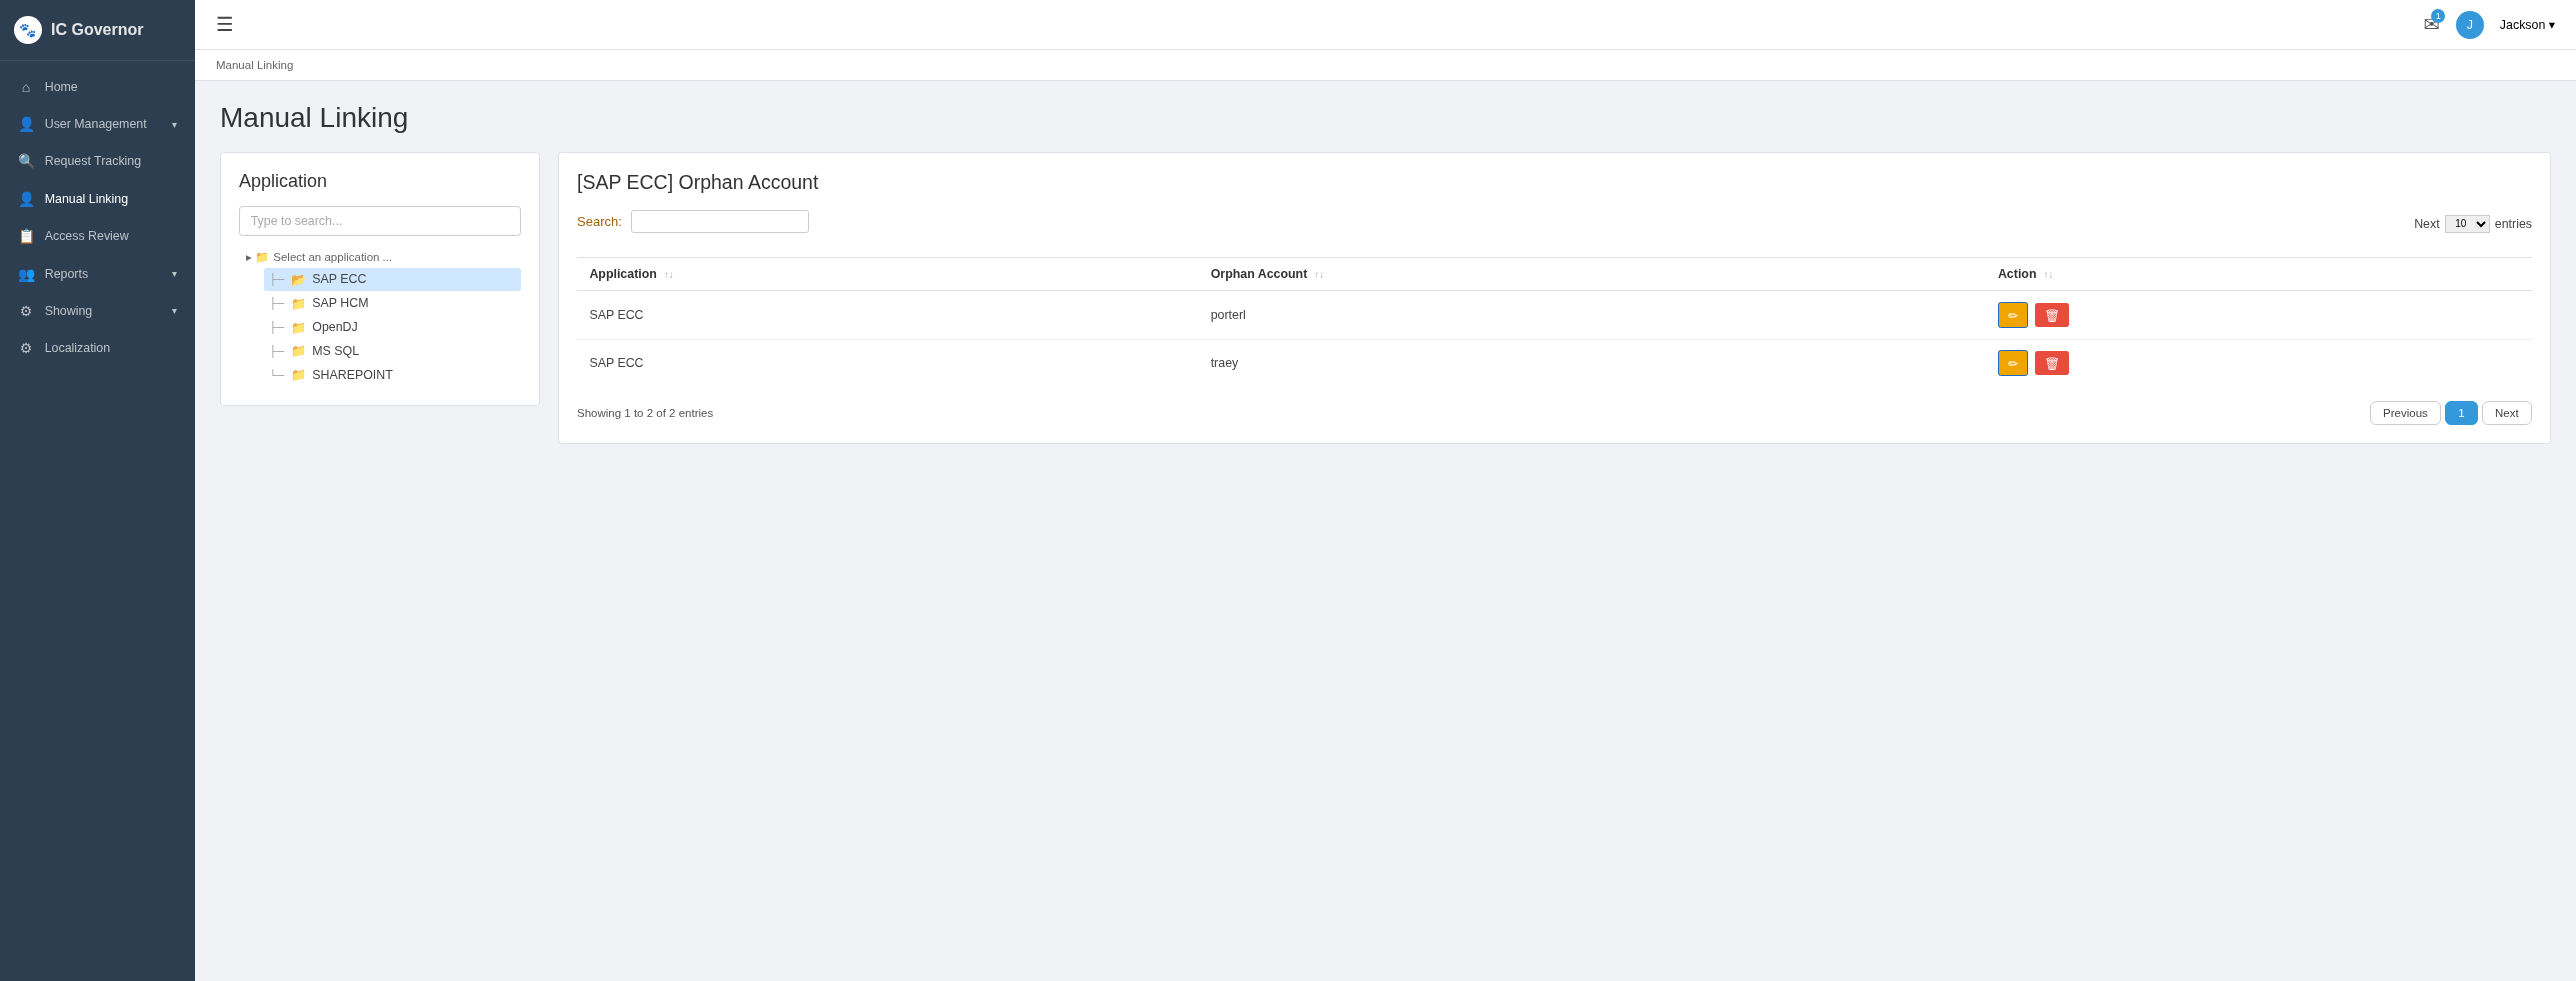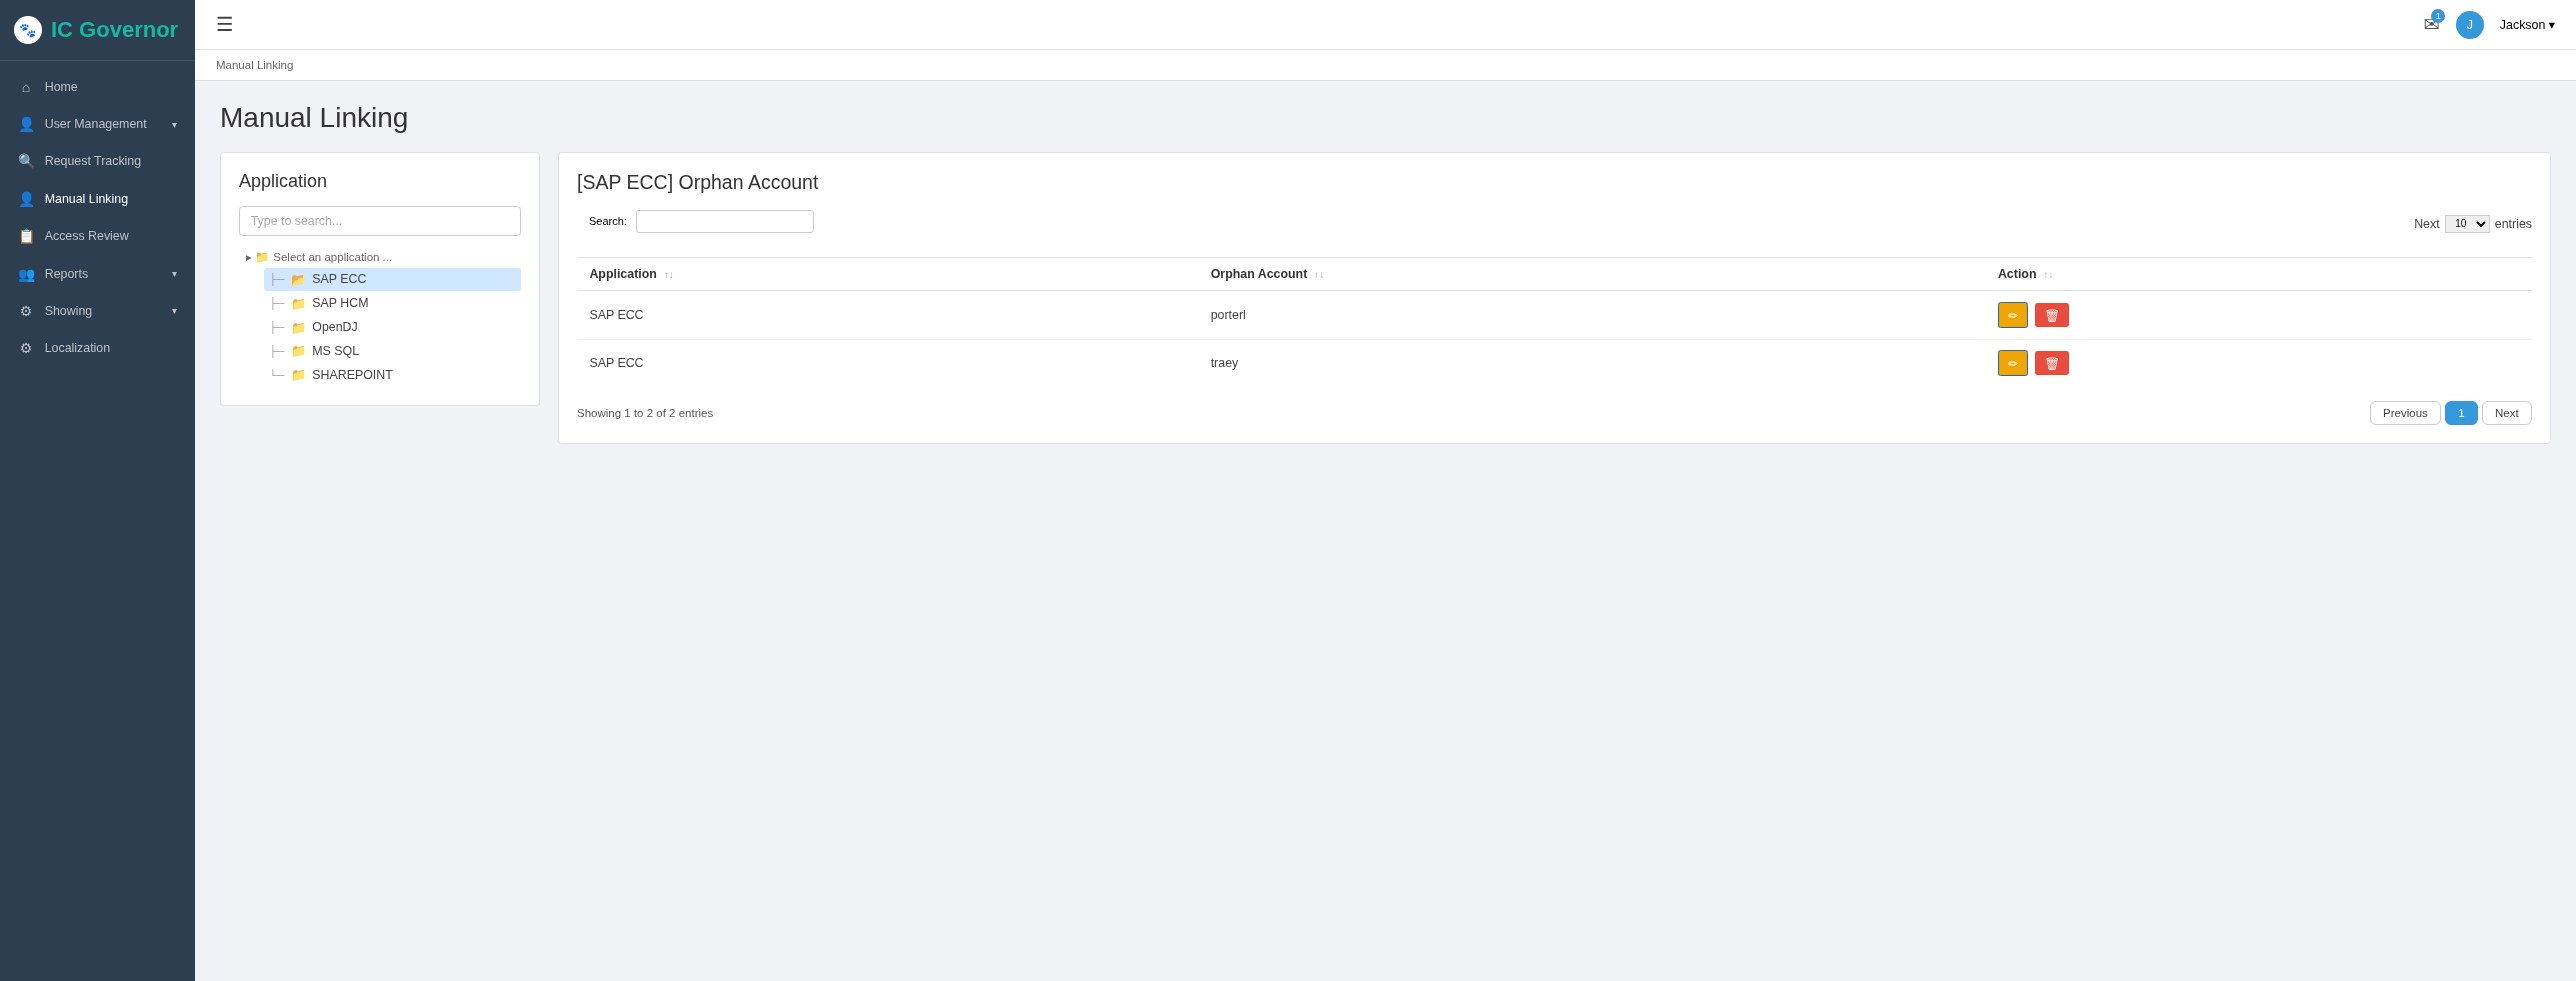--- a/index.html
+++ b/index.html
@@ -25,23 +25,23 @@
     .logo-icon {
       width: 28px; height: 28px;
       background: #fff;
       border-radius: 50%;
       display: flex; align-items: center; justify-content: center;
       color: #2c3e50;
       font-weight: bold;
       font-size: 14px;
     }
     .logo-text {
-      font-size: 22px;
+      font-size: 16px;
       font-weight: 600;
-      color: #14b8a6;
+      color: #e5e5e5;
     }
     .sidebar-nav { display: flex; flex-direction: column; padding: 7px 0; flex: 1; }
     .sidebar-item {
       display: flex; align-items: center; gap: 10.7px;
       padding: 10.7px 18px;
       cursor: pointer;
       color: #bdc3c7;
       font-size: 12.4px;
       transition: background 0.15s;
     }
@@ -176,21 +176,21 @@
       color: #333;
       margin-bottom: 16px;
     }
 
     .search-row {
       display: flex;
       align-items: center;
       gap: 9px;
       margin-bottom: 14px;
     }
-    .search-row label { font-size: 11px; color: #000000; margin-left: 12px; }
+    .search-row label { font-size: 13px; color: #a16207; }
     .search-row input {
       border: 0.9px solid #ccc;
       border-radius: 2.7px;
       padding: 4.4px 9px;
       font-size: 11.5px;
       width: 178px;
     }
     .show-entries-row {
       display: flex;
       justify-content: flex-end;

